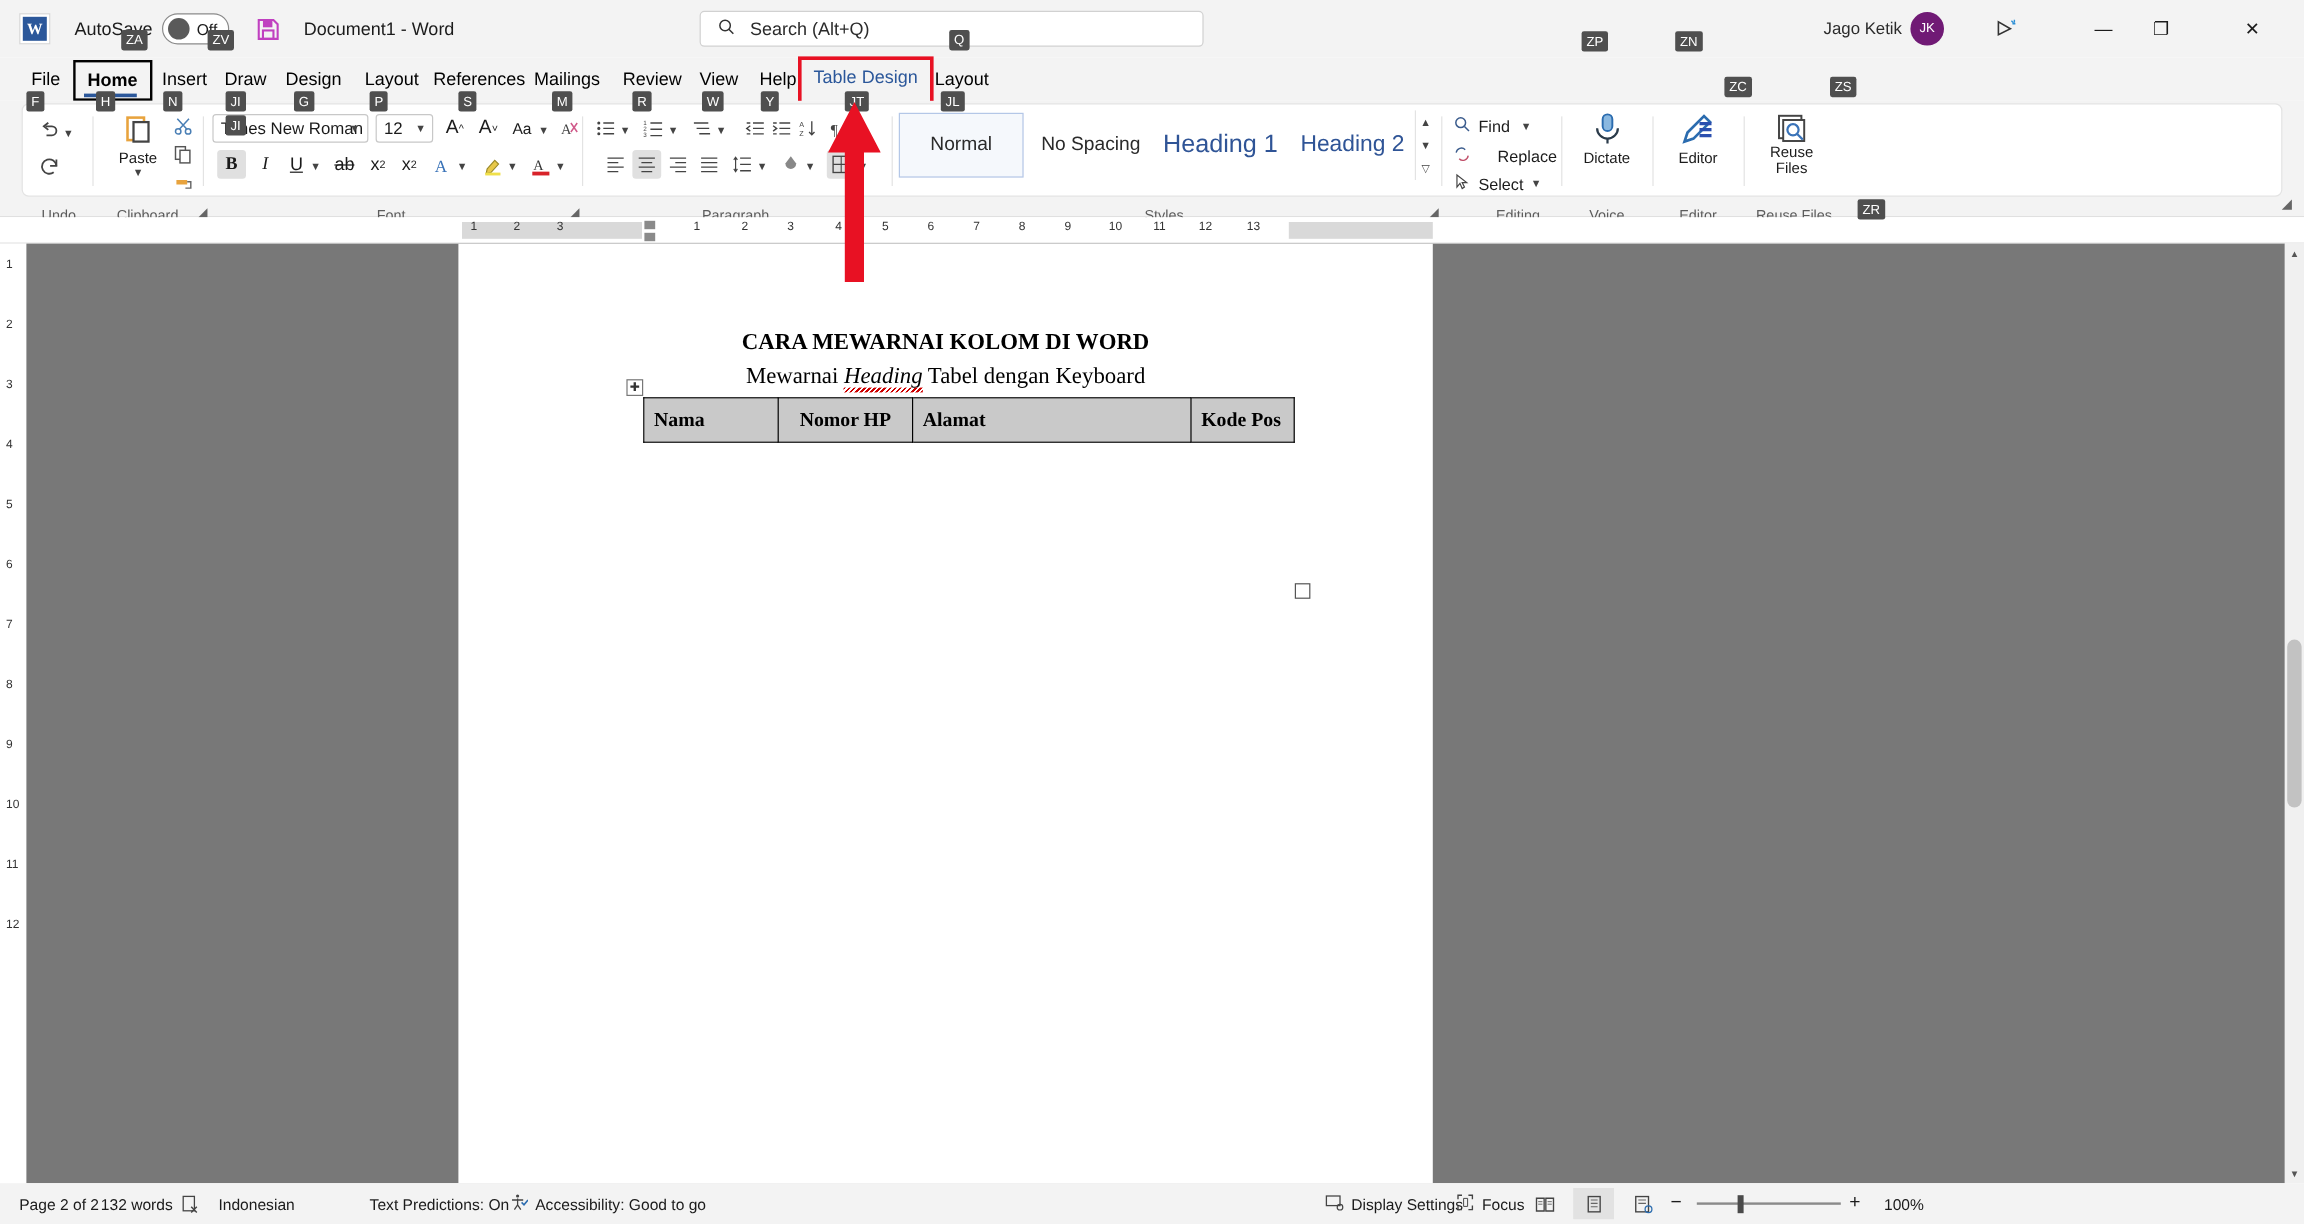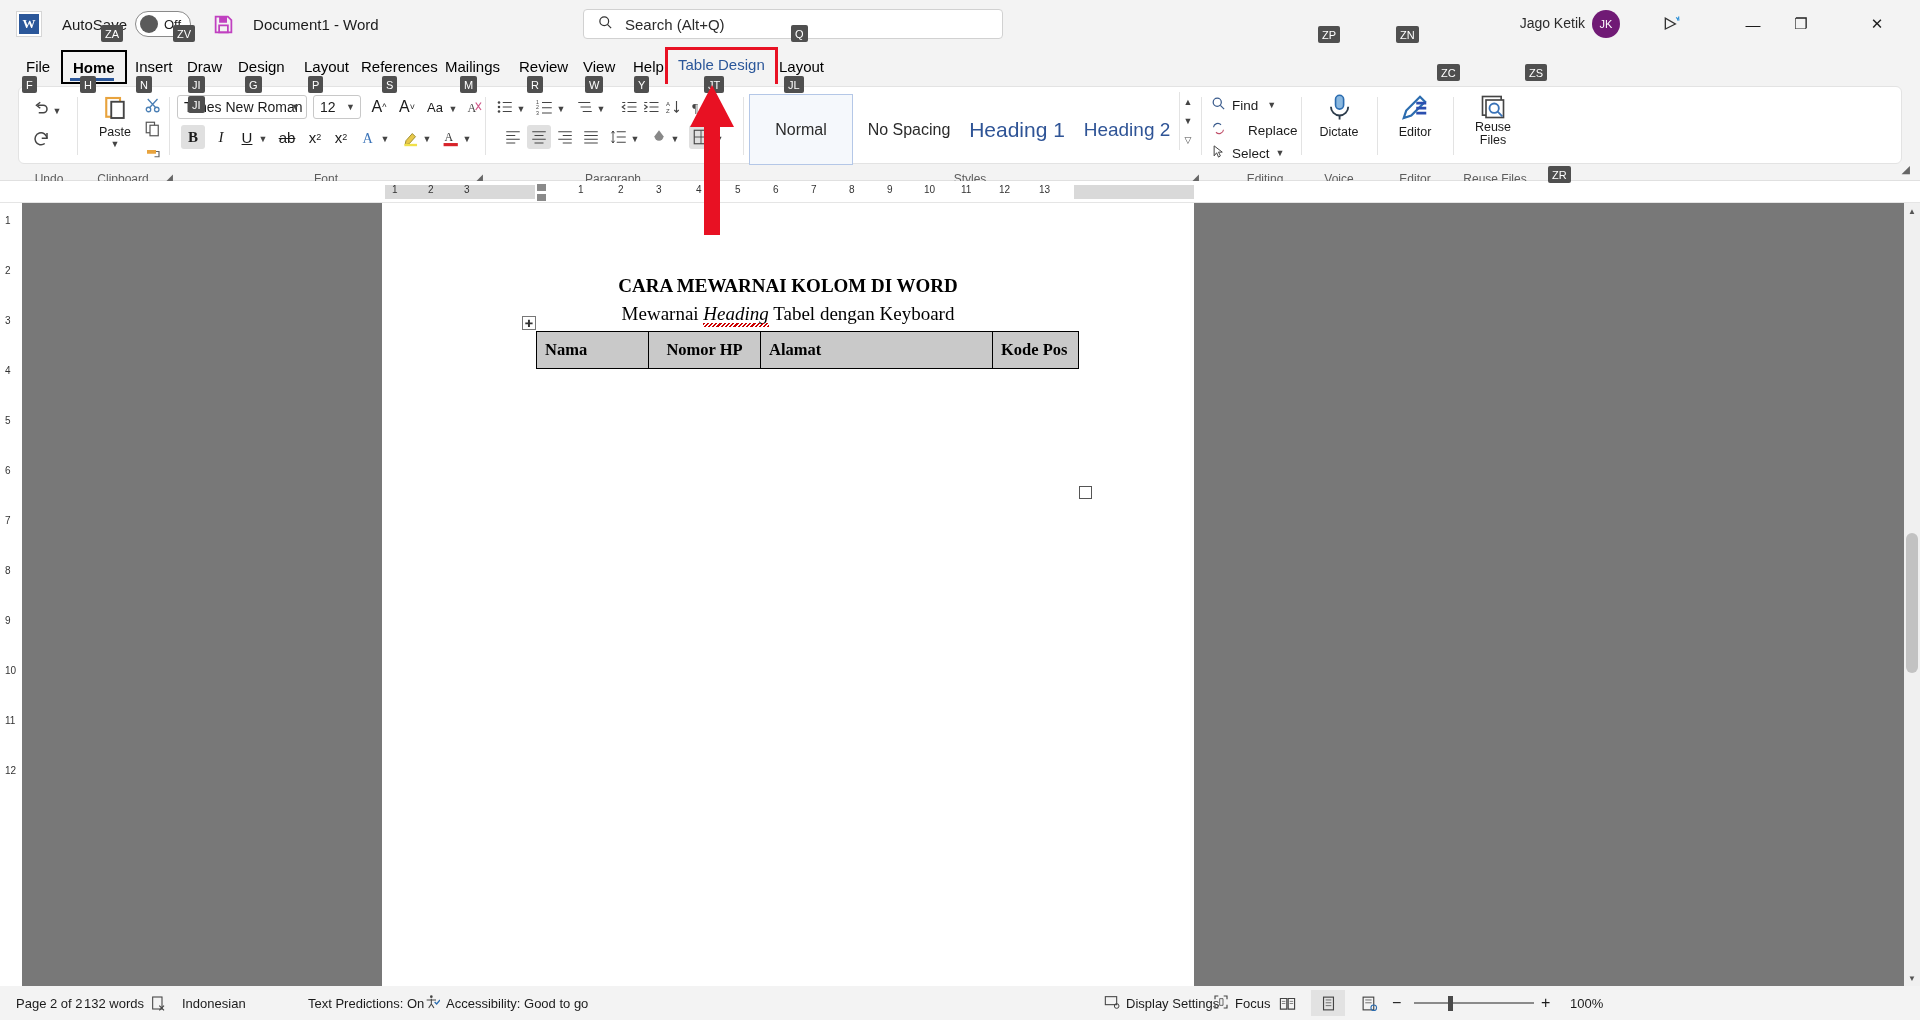--- a/index.html
+++ b/index.html
@@ -128,21 +128,21 @@
     padding-left: 6px; font-size: 14px; color: #1b1b1b;
   }
   .chev { font-size: 9px; color: #444; }
   .fbtn {
     position: absolute; width: 24px; height: 24px; display: flex;
     align-items: center; justify-content: center; font-size: 15px; color: #1b1b1b;
   }
   .fbtn.pressed { background: #e0e0e0; border-radius: 3px; }
   
   .style-item {
-    position: absolute; top: 7px; width: 104px; height: 71px;
+    position: absolute; top: 7px; width: 104px; height: 54px;
     display: flex; align-items: center; justify-content: center;
     font-size: 16px; color: #2b2b2b; border: 1px solid transparent;
   }
   .style-item.selected { border: 1px solid #b4c7e7; background: #f5f8fc; }
   .style-item.h1 { color: #2f5496; font-size: 21px; }
   .style-item.h2 { color: #2f5496; font-size: 19px; }
   .gallery-scroll {
     position: absolute; width: 16px; top: 5px; height: 58px;
     border-left: 1px solid #e3e3e3;
   }

